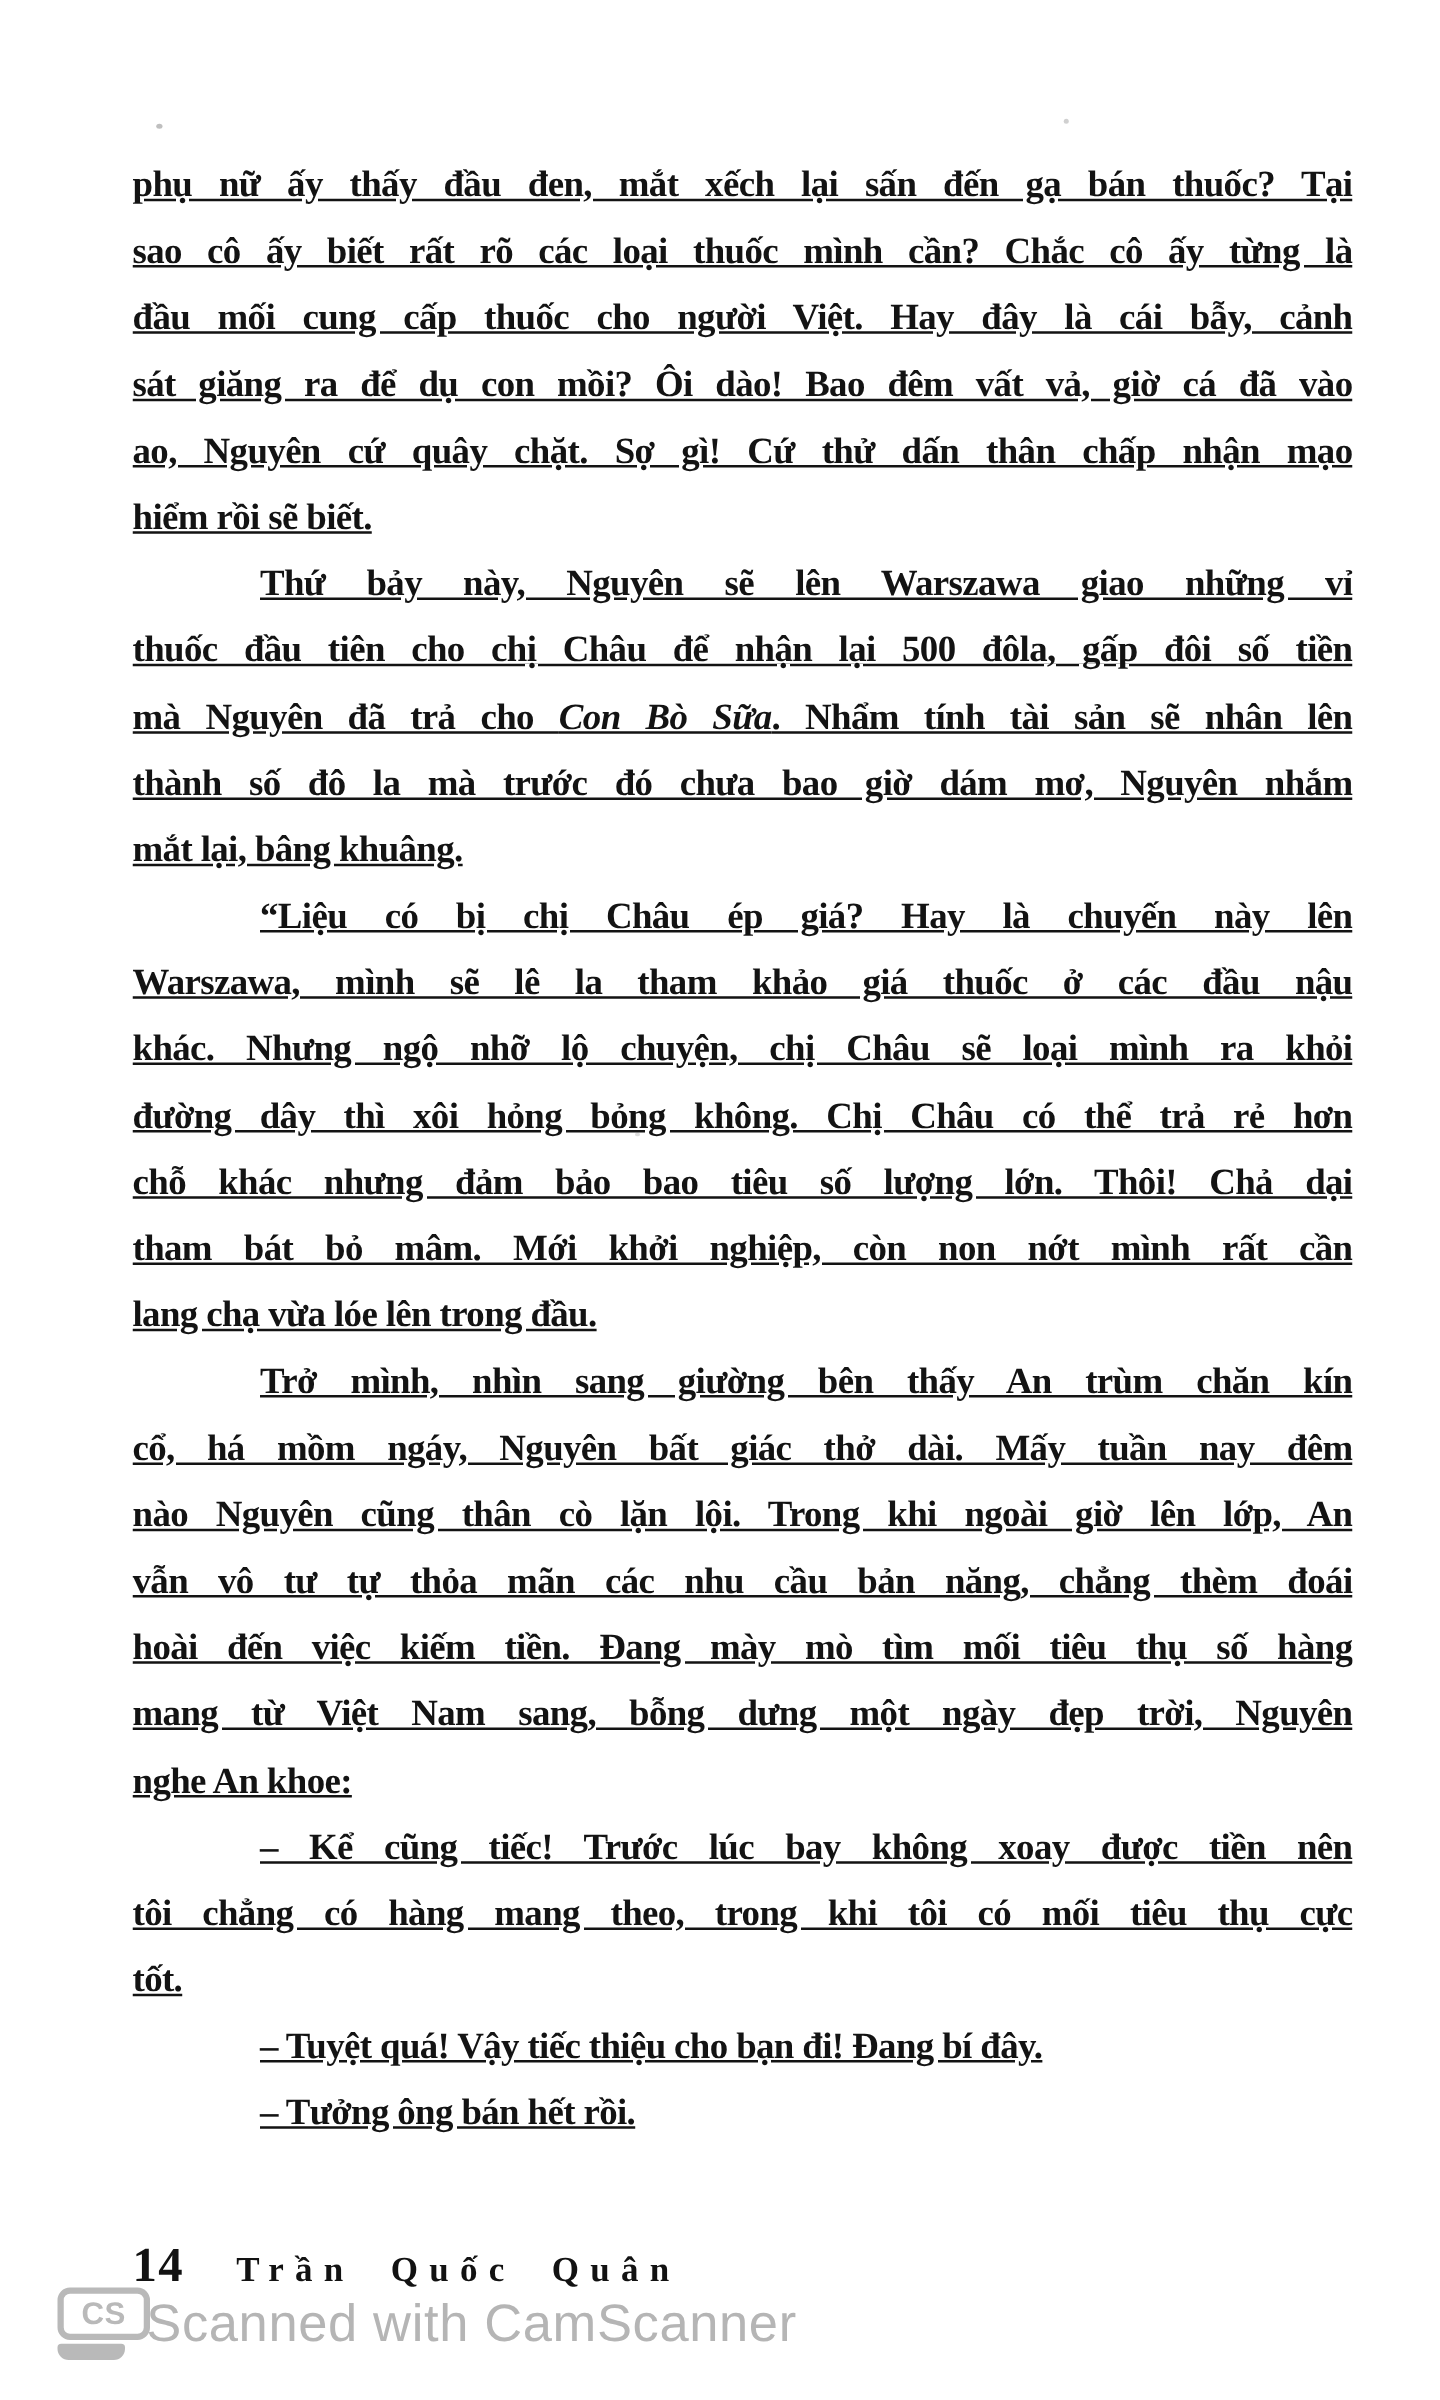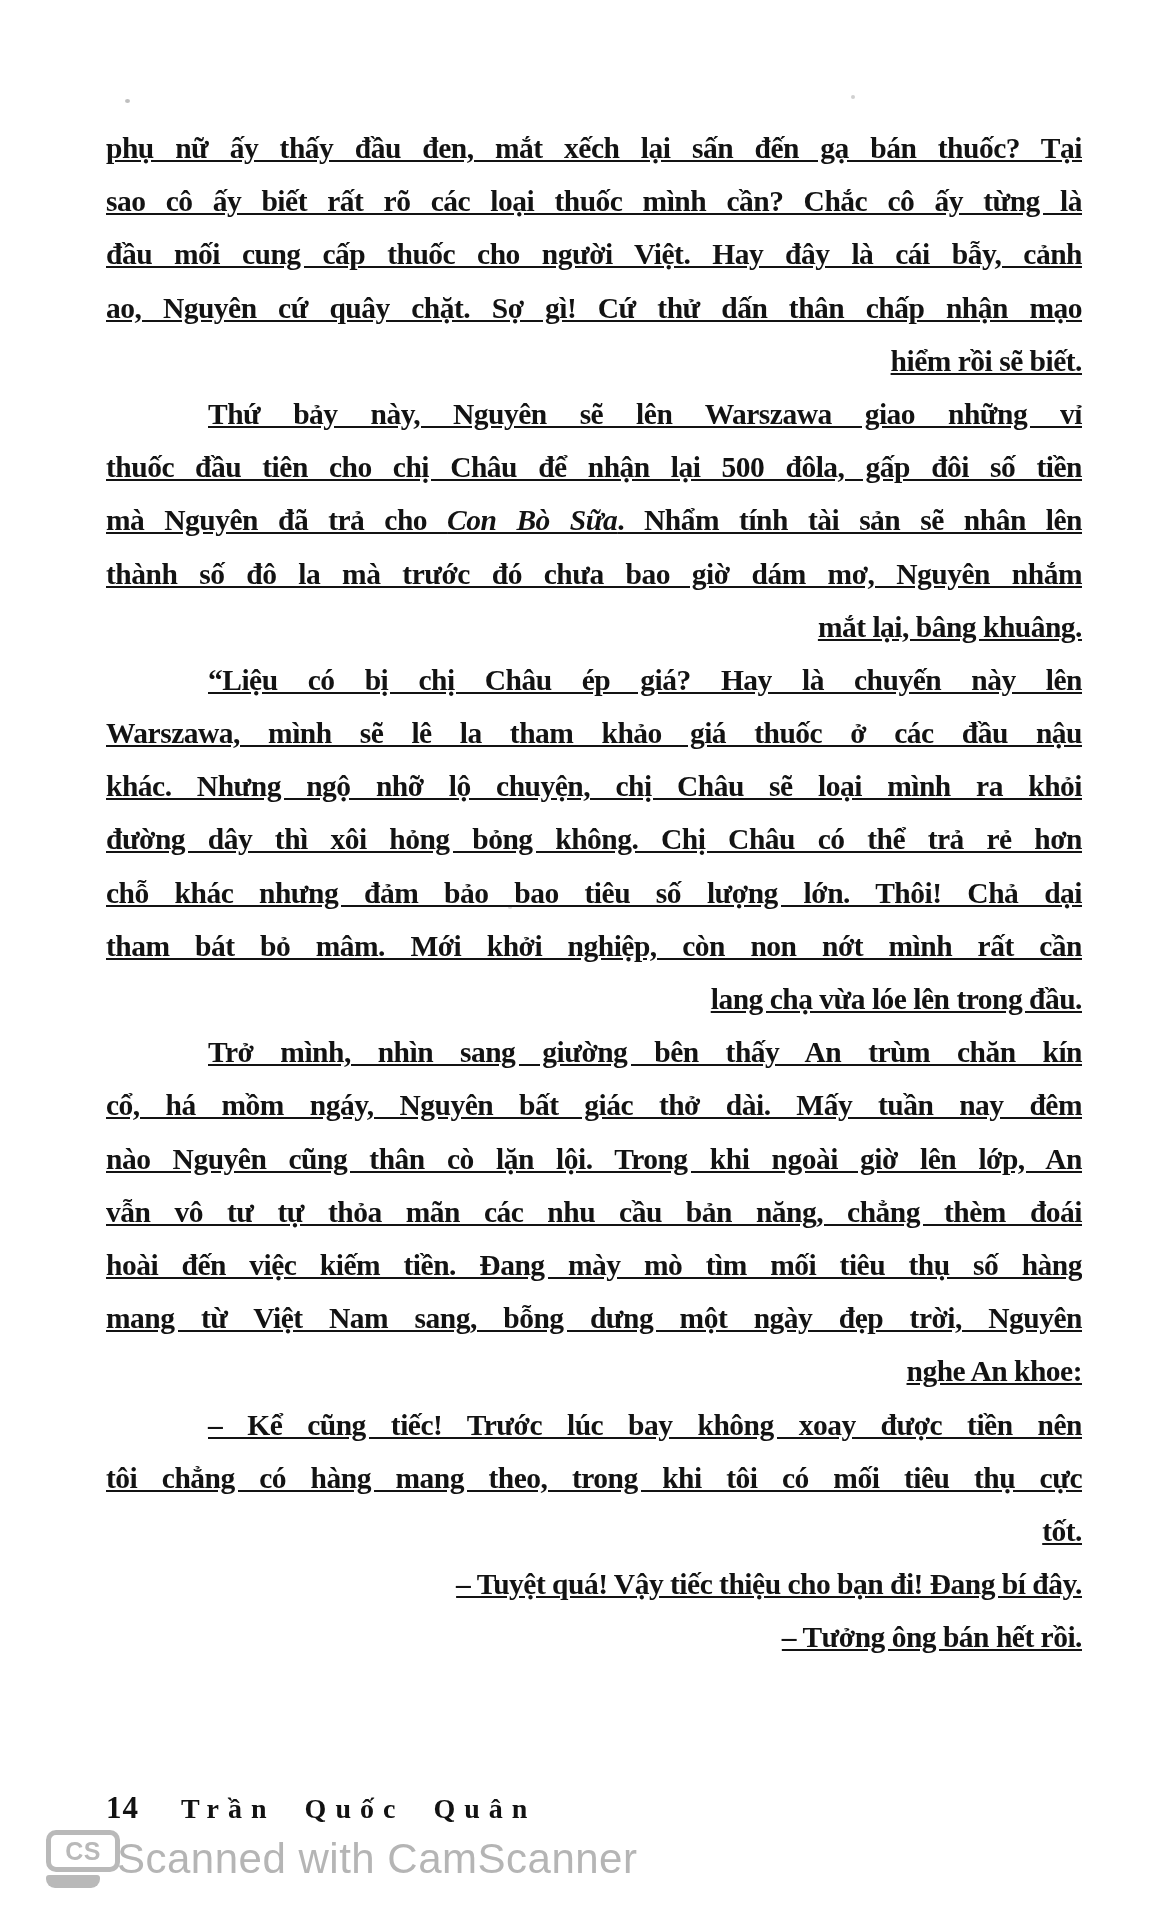--- a/index.html
+++ b/index.html
@@ -24,21 +24,21 @@
     font-weight: 700;
     font-size: 29.5px;
     line-height: 53.2px;
     letter-spacing: -0.5px;
     color: #131313;
     text-decoration: underline;
   }
   .line {
     height: 53.2px;
     overflow: hidden;
-    text-align: right;
+    text-align: left;
   }
   .line.j {
     text-align: justify;
     text-align-last: justify;
   }
   .line.ind {
     text-indent: 102px;
   }
   .it { font-style: italic; }
 
@@ -48,21 +48,21 @@
     left: 106px;
     top: 1790px;
     height: 40px;
     display: flex;
     align-items: baseline;
     color: #121212;
     font-family: "Liberation Serif", serif;
     font-weight: 700;
   }
   #footer .pagenum {
-    font-size: 31px;
+    font-size: 39px;
     letter-spacing: 1px;
   }
   #footer .author {
     margin-left: 42px;
     font-size: 28px;
     letter-spacing: 9px;
     word-spacing: 13px;
   }
 
   
@@ -128,20 +128,21 @@
 
   <div id="dot1" class="artifact"></div>
   <div id="dot2" class="artifact"></div>
   <div id="dot3" class="artifact"></div>
 
   <div id="text-block">
 
   <div class="line j">phụ nữ ấy thấy đầu đen, mắt xếch lại sấn đến gạ bán thuốc? Tại</div>
       <div class="line j">sao cô ấy biết rất rõ các loại thuốc mình cần? Chắc cô ấy từng là</div>
       <div class="line j">đầu mối cung cấp thuốc cho người Việt. Hay đây là cái bẫy, cảnh</div>
+      <div class="line j">sát giăng ra để dụ con mồi? Ôi dào! Bao đêm vất vả, giờ cá đã vào</div>
       <div class="line j">ao, Nguyên cứ quây chặt. Sợ gì! Cứ thử dấn thân chấp nhận mạo</div>
       <div class="line">hiểm rồi sẽ biết.</div>
       <div class="line j ind">Thứ bảy này, Nguyên sẽ lên Warszawa giao những vỉ</div>
       <div class="line j">thuốc đầu tiên cho chị Châu để nhận lại 500 đôla, gấp đôi số tiền</div>
       <div class="line j"><span>mà Nguyên đã trả cho </span><span class="it">Con Bò Sữa</span><span>. Nhẩm tính tài sản sẽ nhân lên</span></div>
       <div class="line j">thành số đô la mà trước đó chưa bao giờ dám mơ, Nguyên nhắm</div>
       <div class="line">mắt lại, bâng khuâng.</div>
       <div class="line j ind">“Liệu có bị chị Châu ép giá? Hay là chuyến này lên</div>
       <div class="line j">Warszawa, mình sẽ lê la tham khảo giá thuốc ở các đầu nậu</div>
       <div class="line j">khác. Nhưng ngộ nhỡ lộ chuyện, chị Châu sẽ loại mình ra khỏi</div>

